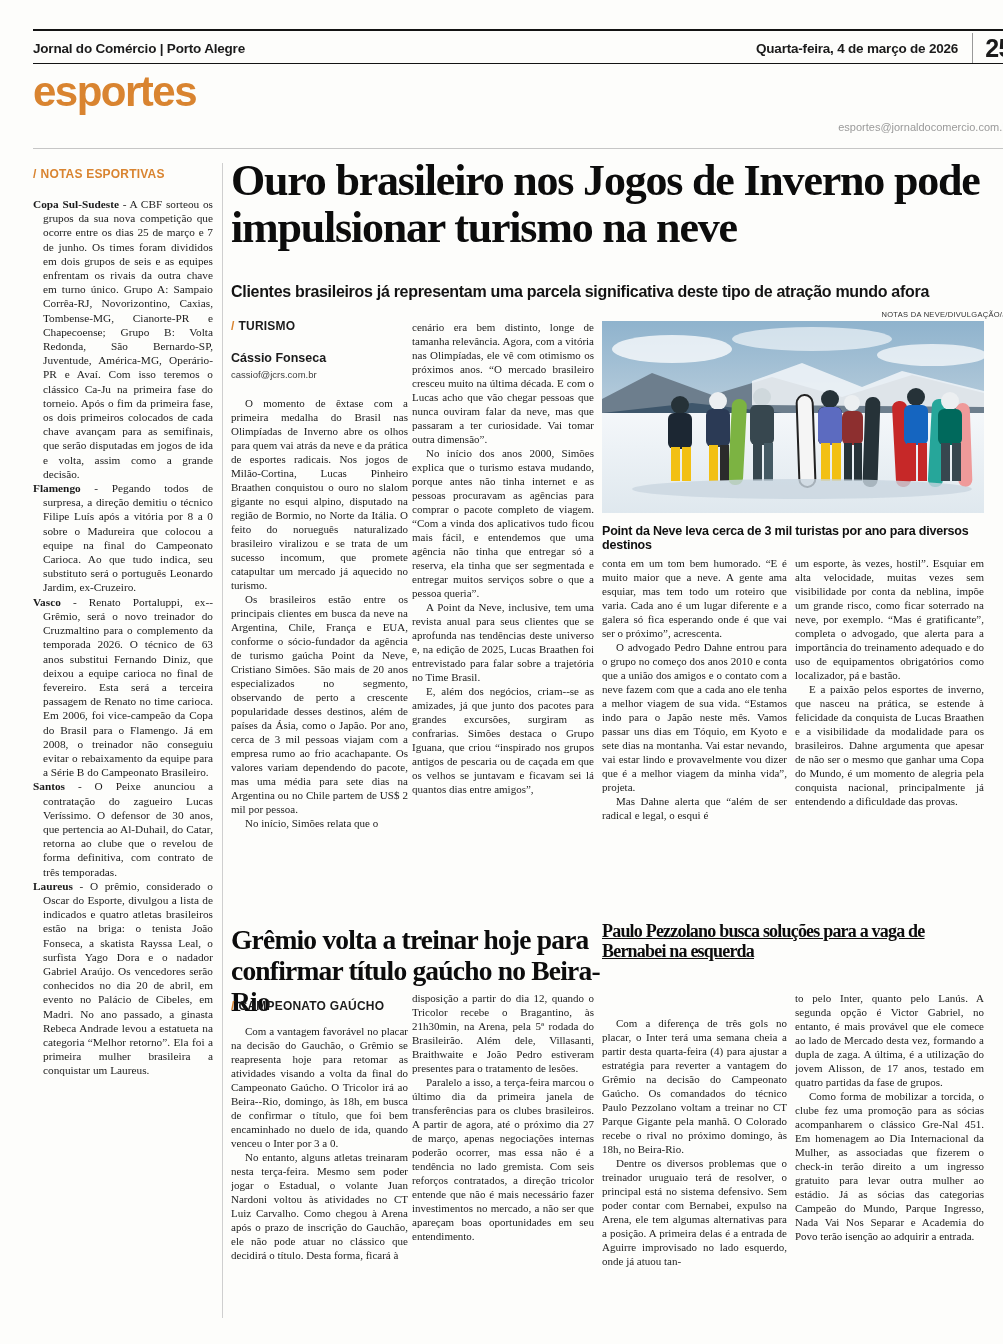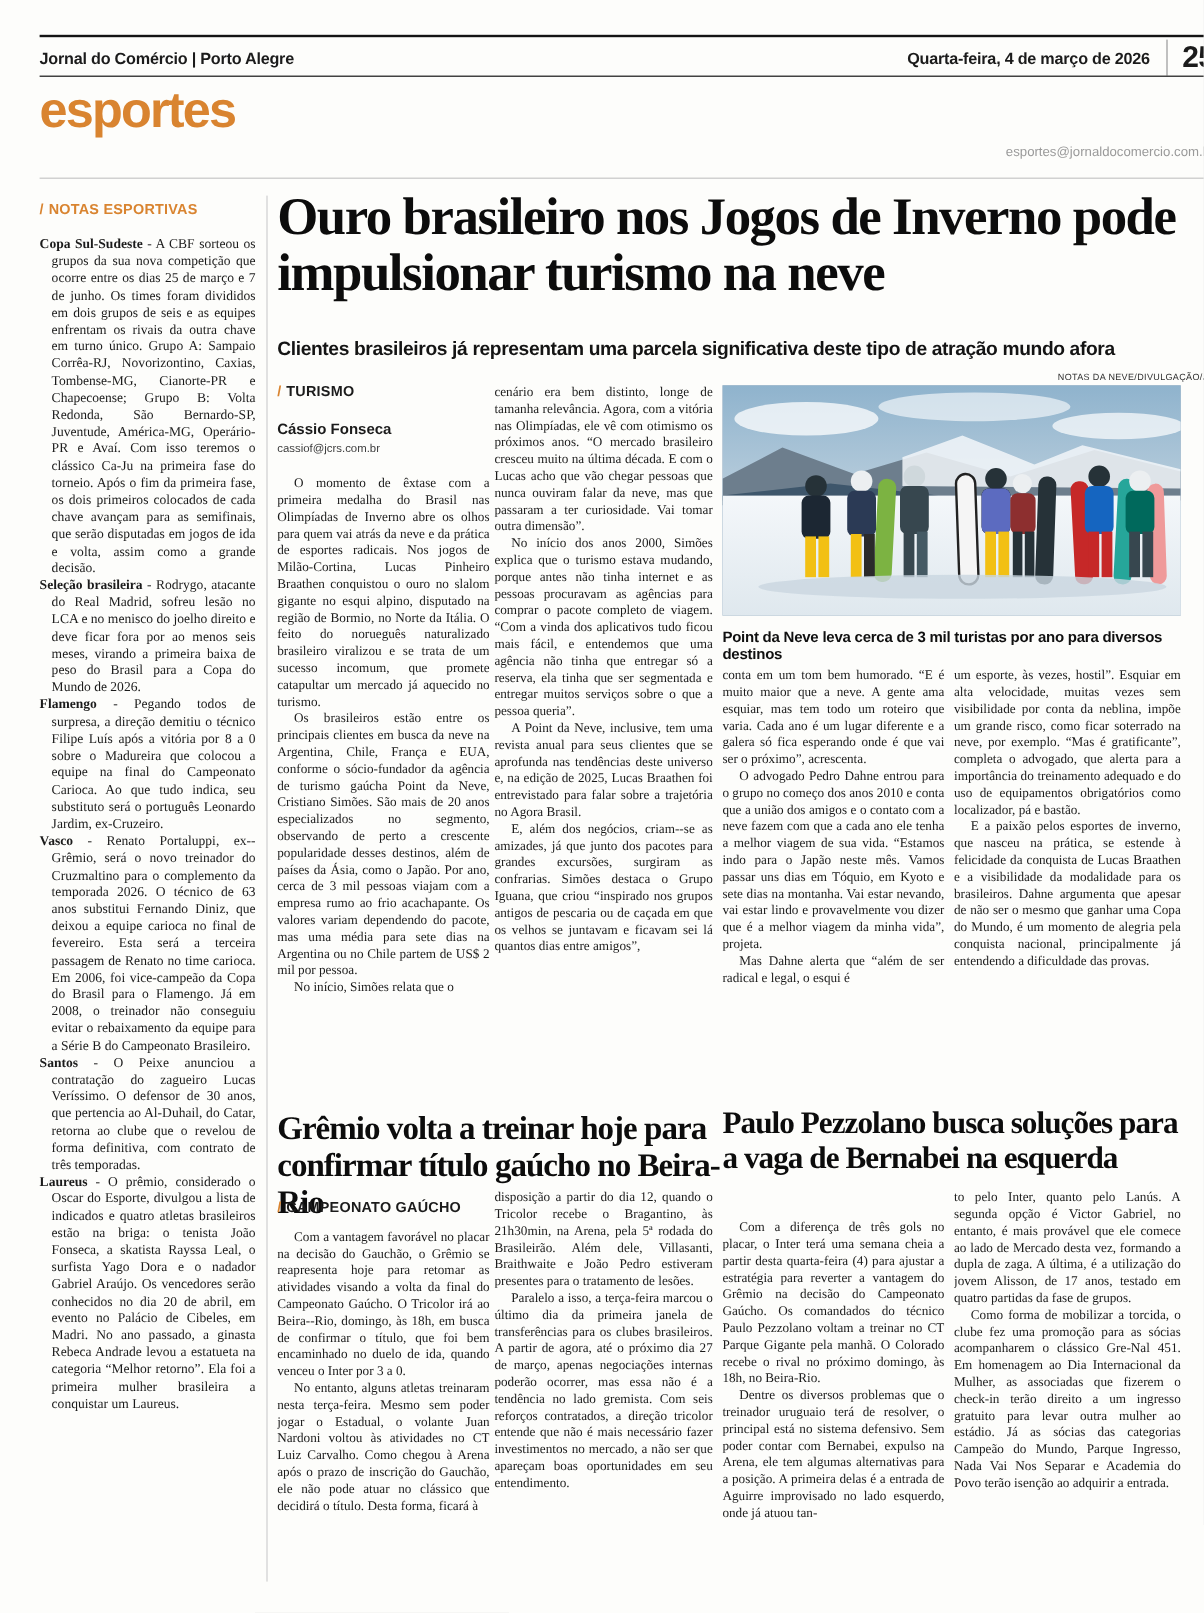--- a/index.html
+++ b/index.html
@@ -63,21 +63,21 @@
   .caption{top:524px;left:602px;width:382px;font-family:"Liberation Sans",sans-serif;
            font-weight:bold;font-size:12.5px;letter-spacing:-0.2px;color:#101010;}
 
   
   .headline2{font-weight:bold;line-height:1.12;letter-spacing:-0.8px;color:#0c0c0c;}
   .g-headline{top:925px;left:231px;width:372px;font-size:27.5px;}
   .g-kicker{top:999px;left:231px;}
   .col-g1{top:1024px;left:231px;width:177px;height:300px;}
   .col-g2{top:991px;left:412px;width:182px;height:332px;}
 
-  .i-headline{top:921px;left:602px;width:388px;font-size:26px;}
+  .i-headline{top:921px;left:602px;width:388px;font-size:18px;text-decoration:underline;}
   .col-i1{top:1016px;left:602px;width:185px;height:330px;}
   .col-i2{top:991px;left:795px;width:189px;height:330px;}
 </style>
 </head>
 <body>
 
 <div class="page">
 
   <div class="abs rule-top"></div>
   <div class="abs mastrow">
@@ -90,21 +90,20 @@
   <div class="abs rule-mastbottom"></div>
 
   <div class="abs section-name" style="color:#D98430">esportes</div>
   <div class="abs section-email">esportes@jornaldocomercio.com.br</div>
   <div class="abs rule-section"></div>
 
   <div class="abs sidebar">
     <span class="kicker" style="color:#D98430"><span class="slash">/</span><span>NOTAS ESPORTIVAS</span></span>
     <div class="sidebar-body">
         <p><b>Copa Sul-Sudeste</b> - A CBF sorteou os grupos da sua nova competição que ocorre entre os dias 25 de março e 7 de junho. Os times foram divididos em dois grupos de seis e as equipes enfrentam os rivais da outra chave em turno único. Grupo A: Sampaio Corrêa-RJ, Novorizontino, Caxias, Tombense-MG, Cianorte-PR e Chapecoense; Grupo B: Volta Redonda, São Bernardo-SP, Juventude, América-MG, Operário-PR e Avaí. Com isso teremos o clássico Ca-Ju na primeira fase do torneio. Após o fim da primeira fase, os dois primeiros colocados de cada chave avançam para as semifinais, que serão disputadas em jogos de ida e volta, assim como a grande decisão.</p>
-        <p><b>Seleção brasileira</b> - Rodrygo, atacante do Real Madrid, sofreu lesão no LCA e no menisco do joelho direito e deve ficar fora por ao menos seis meses, virando a primeira baixa de peso do Brasil para a Copa do Mundo de 2026.</p>
         <p><b>Flamengo</b> - Pegando todos de surpresa, a direção demitiu o técnico Filipe Luís após a vitória por 8 a 0 sobre o Madureira que colocou a equipe na final do Campeonato Carioca. Ao que tudo indica, seu substituto será o português Leonardo Jardim, ex-Cruzeiro.</p>
         <p><b>Vasco</b> - Renato Portaluppi, ex--Grêmio, será o novo treinador do Cruzmaltino para o complemento da temporada 2026. O técnico de 63 anos substitui Fernando Diniz, que deixou a equipe carioca no final de fevereiro. Esta será a terceira passagem de Renato no time carioca. Em 2006, foi vice-campeão da Copa do Brasil para o Flamengo. Já em 2008, o treinador não conseguiu evitar o rebaixamento da equipe para a Série B do Campeonato Brasileiro.</p>
         <p><b>Santos</b> - O Peixe anunciou a contratação do zagueiro Lucas Veríssimo. O defensor de 30 anos, que pertencia ao Al-Duhail, do Catar, retorna ao clube que o revelou de forma definitiva, com contrato de três temporadas.</p>
         <p><b>Laureus</b> - O prêmio, considerado o Oscar do Esporte, divulgou a lista de indicados e quatro atletas brasileiros estão na briga: o tenista João Fonseca, a skatista Rayssa Leal, o surfista Yago Dora e o nadador Gabriel Araújo. Os vencedores serão conhecidos no dia 20 de abril, em evento no Palácio de Cibeles, em Madri. No ano passado, a ginasta Rebeca Andrade levou a estatueta na categoria “Melhor retorno”. Ela foi a primeira mulher brasileira a conquistar um Laureus.</p>
       </div>
   </div>
   <div class="abs vrule-sidebar"></div>
 
   <h1 class="abs headline" style="margin:0">Ouro brasileiro nos Jogos de Inverno pode impulsionar turismo na neve</h1>
   <div class="abs deck">Clientes brasileiros já representam uma parcela significativa deste tipo de atração mundo afora</div>
@@ -114,21 +113,21 @@
   <div class="abs byline-email">cassiof@jcrs.com.br</div>
 
   <div class="abs bodycol col-m1">
       <p>O momento de êxtase com a primeira medalha do Brasil nas Olimpíadas de Inverno abre os olhos para quem vai atrás da neve e da prática de esportes radicais. Nos jogos de Milão-Cortina, Lucas Pinheiro Braathen conquistou o ouro no slalom gigante no esqui alpino, disputado na região de Bormio, no Norte da Itália. O feito do norueguês naturalizado brasileiro viralizou e se trata de um sucesso incomum, que promete catapultar um mercado já aquecido no turismo.</p>
       <p>Os brasileiros estão entre os principais clientes em busca da neve na Argentina, Chile, França e EUA, conforme o sócio-fundador da agência de turismo gaúcha Point da Neve, Cristiano Simões. São mais de 20 anos especializados no segmento, observando de perto a crescente popularidade desses destinos, além de países da Ásia, como o Japão. Por ano, cerca de 3 mil pessoas viajam com a empresa rumo ao frio acachapante. Os valores variam dependendo do pacote, mas uma média para sete dias na Argentina ou no Chile partem de US$ 2 mil por pessoa.</p>
       <p>No início, Simões relata que o</p>
     </div>
   <div class="abs bodycol col-m2">
       <p class="cont">cenário era bem distinto, longe de tamanha relevância. Agora, com a vitória nas Olimpíadas, ele vê com otimismo os próximos anos. “O mercado brasileiro cresceu muito na última década. E com o Lucas acho que vão chegar pessoas que nunca ouviram falar da neve, mas que passaram a ter curiosidade. Vai tomar outra dimensão”.</p>
       <p>No início dos anos 2000, Simões explica que o turismo estava mudando, porque antes não tinha internet e as pessoas procuravam as agências para comprar o pacote completo de viagem. “Com a vinda dos aplicativos tudo ficou mais fácil, e entendemos que uma agência não tinha que entregar só a reserva, ela tinha que ser segmentada e entregar muitos serviços sobre o que a pessoa queria”.</p>
-      <p>A Point da Neve, inclusive, tem uma revista anual para seus clientes que se aprofunda nas tendências deste universo e, na edição de 2025, Lucas Braathen foi entrevistado para falar sobre a trajetória no Agora Brasil.</p>
+      <p>A Point da Neve, inclusive, tem uma revista anual para seus clientes que se aprofunda nas tendências deste universo e, na edição de 2025, Lucas Braathen foi entrevistado para falar sobre a trajetória no Time Brasil.</p>
       <p>E, além dos negócios, criam--se as amizades, já que junto dos pacotes para grandes excursões, surgiram as confrarias. Simões destaca o Grupo Iguana, que criou “inspirado nos grupos antigos de pescaria ou de caçada em que os velhos se juntavam e ficavam sei lá quantos dias entre amigos”,</p>
     </div>
 
   <div class="abs photo-credit">NOTAS DA NEVE/DIVULGAÇÃO/JC</div>
   <div class="abs photo">
     <svg width="382" height="192" viewBox="0 0 382 192">
       <defs>
         <linearGradient id="sky" x1="0" y1="0" x2="0" y2="1">
           <stop offset="0" stop-color="#8fb3cd"></stop>
             <stop offset="0.6" stop-color="#c3d4e0"></stop>

